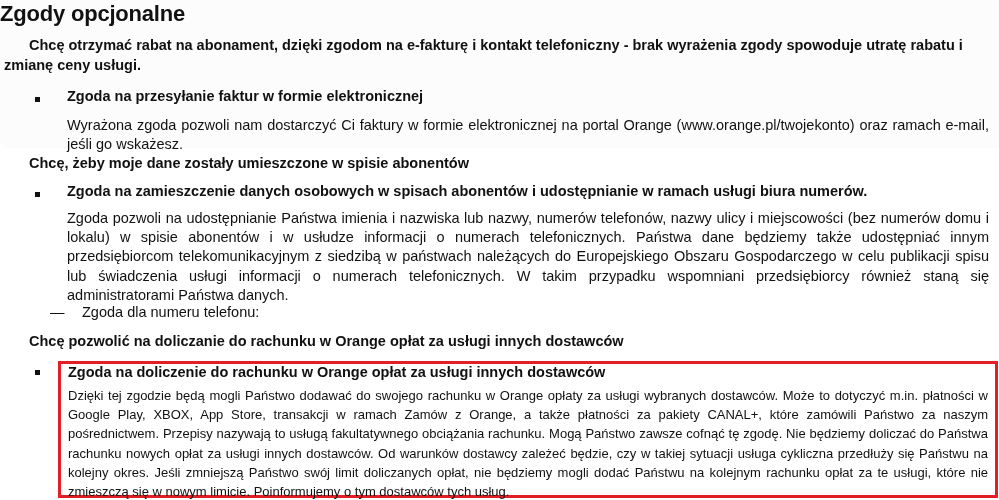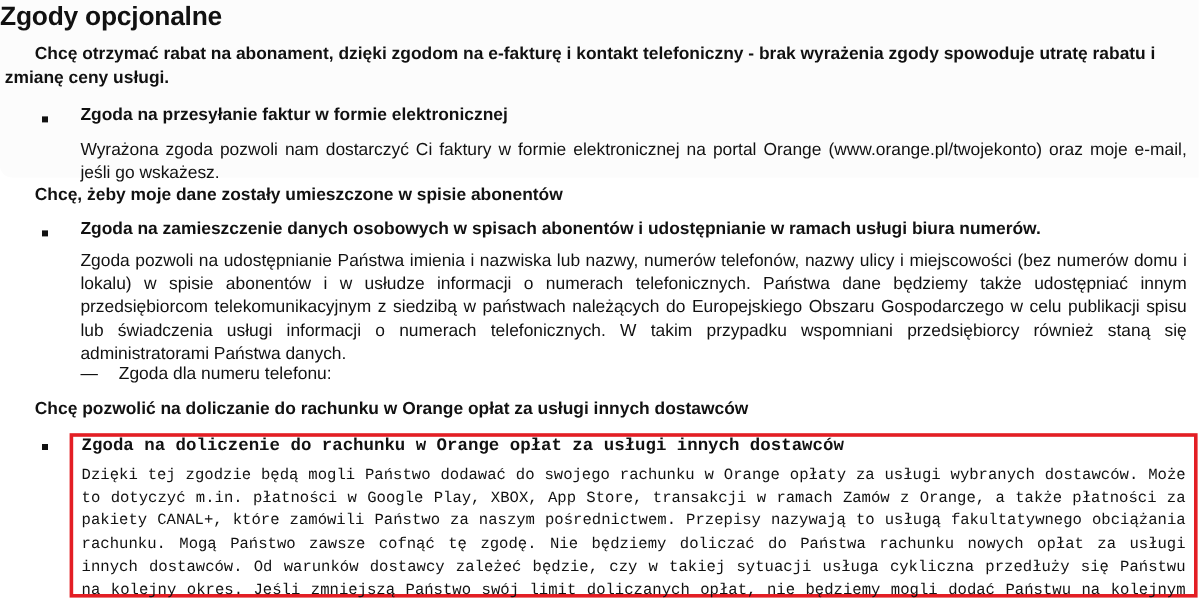--- a/index.html
+++ b/index.html
@@ -77,38 +77,37 @@
     font-size: 14.5px;
     line-height: 19.2px;
     text-align: justify;
     margin: 0;
   }
   .item-body.last-left {
     text-align-last: left;
   }
   .dash-row {
     position: absolute;
-    left: 67px;
+    left: 50px;
     top: 303px;
     font-size: 14.5px;
     line-height: 19px;
     white-space: nowrap;
   }
   .dash-row .dash {
     display: inline-block;
     width: 32px;
   }
   .highlight-box {
     position: absolute;
     left: 58px;
     top: 361px;
     width: 934px;
     height: 131px;
     border: 3px solid #e31e24;
-    font-family: Liberation Mono, monospace;
   }
   .highlight-box .item-heading {
     left: 7px;
     top: -1px;
   }
   .highlight-box .item-body {
     left: 7px;
     top: 22px;
     width: 920px;
     font-size: 13px;
@@ -119,21 +118,21 @@
 <body>
 
 <div class="panel"></div>
 
 <h1 class="title">Zgody opcjonalne</h1>
 
 <p class="intro">Chcę otrzymać rabat na abonament, dzięki zgodom na e-fakturę i kontakt telefoniczny - brak wyrażenia zgody spowoduje utratę rabatu i zmianę ceny usługi.</p>
 
 <div class="bullet" style="top:97px;"></div>
 <p class="item-heading" style="top:87px;text-align:right;">Zgoda na przesyłanie faktur w formie elektronicznej</p>
-<p class="item-body" style="top:116px;">Wyrażona zgoda pozwoli nam dostarczyć Ci faktury w formie elektronicznej na portal Orange (www.orange.pl/twojekonto) oraz moje e-mail, jeśli go wskażesz.</p>
+<p class="item-body" style="top:116px;">Wyrażona zgoda pozwoli nam dostarczyć Ci faktury w formie elektronicznej na portal Orange (www.orange.pl/twojekonto) oraz ramach e-mail, jeśli go wskażesz.</p>
 
 <p class="section-header" style="top:154px;">Chcę, żeby moje dane zostały umieszczone w spisie abonentów</p>
 <div class="bullet" style="top:192px;"></div>
 <p class="item-heading" style="top:182px;">Zgoda na zamieszczenie danych osobowych w spisach abonentów i udostępnianie w ramach usługi biura numerów.</p>
 <p class="item-body last-left" style="top:209px;">Zgoda pozwoli na udostępnianie Państwa imienia i nazwiska lub nazwy, numerów telefonów, nazwy ulicy i miejscowości (bez numerów domu i lokalu) w spisie abonentów i w usłudze informacji o numerach telefonicznych. Państwa dane będziemy także udostępniać innym przedsiębiorcom telekomunikacyjnym z siedzibą w państwach należących do Europejskiego Obszaru Gospodarczego w celu publikacji spisu lub świadczenia usługi informacji o numerach telefonicznych. W takim przypadku wspomniani przedsiębiorcy również staną się administratorami Państwa danych.</p>
 <div class="dash-row">
   <span class="dash">—</span><span>Zgoda dla numeru telefonu:</span>
 </div>
 
 <p class="section-header" style="top:332px;">Chcę pozwolić na doliczanie do rachunku w Orange opłat za usługi innych dostawców</p>

